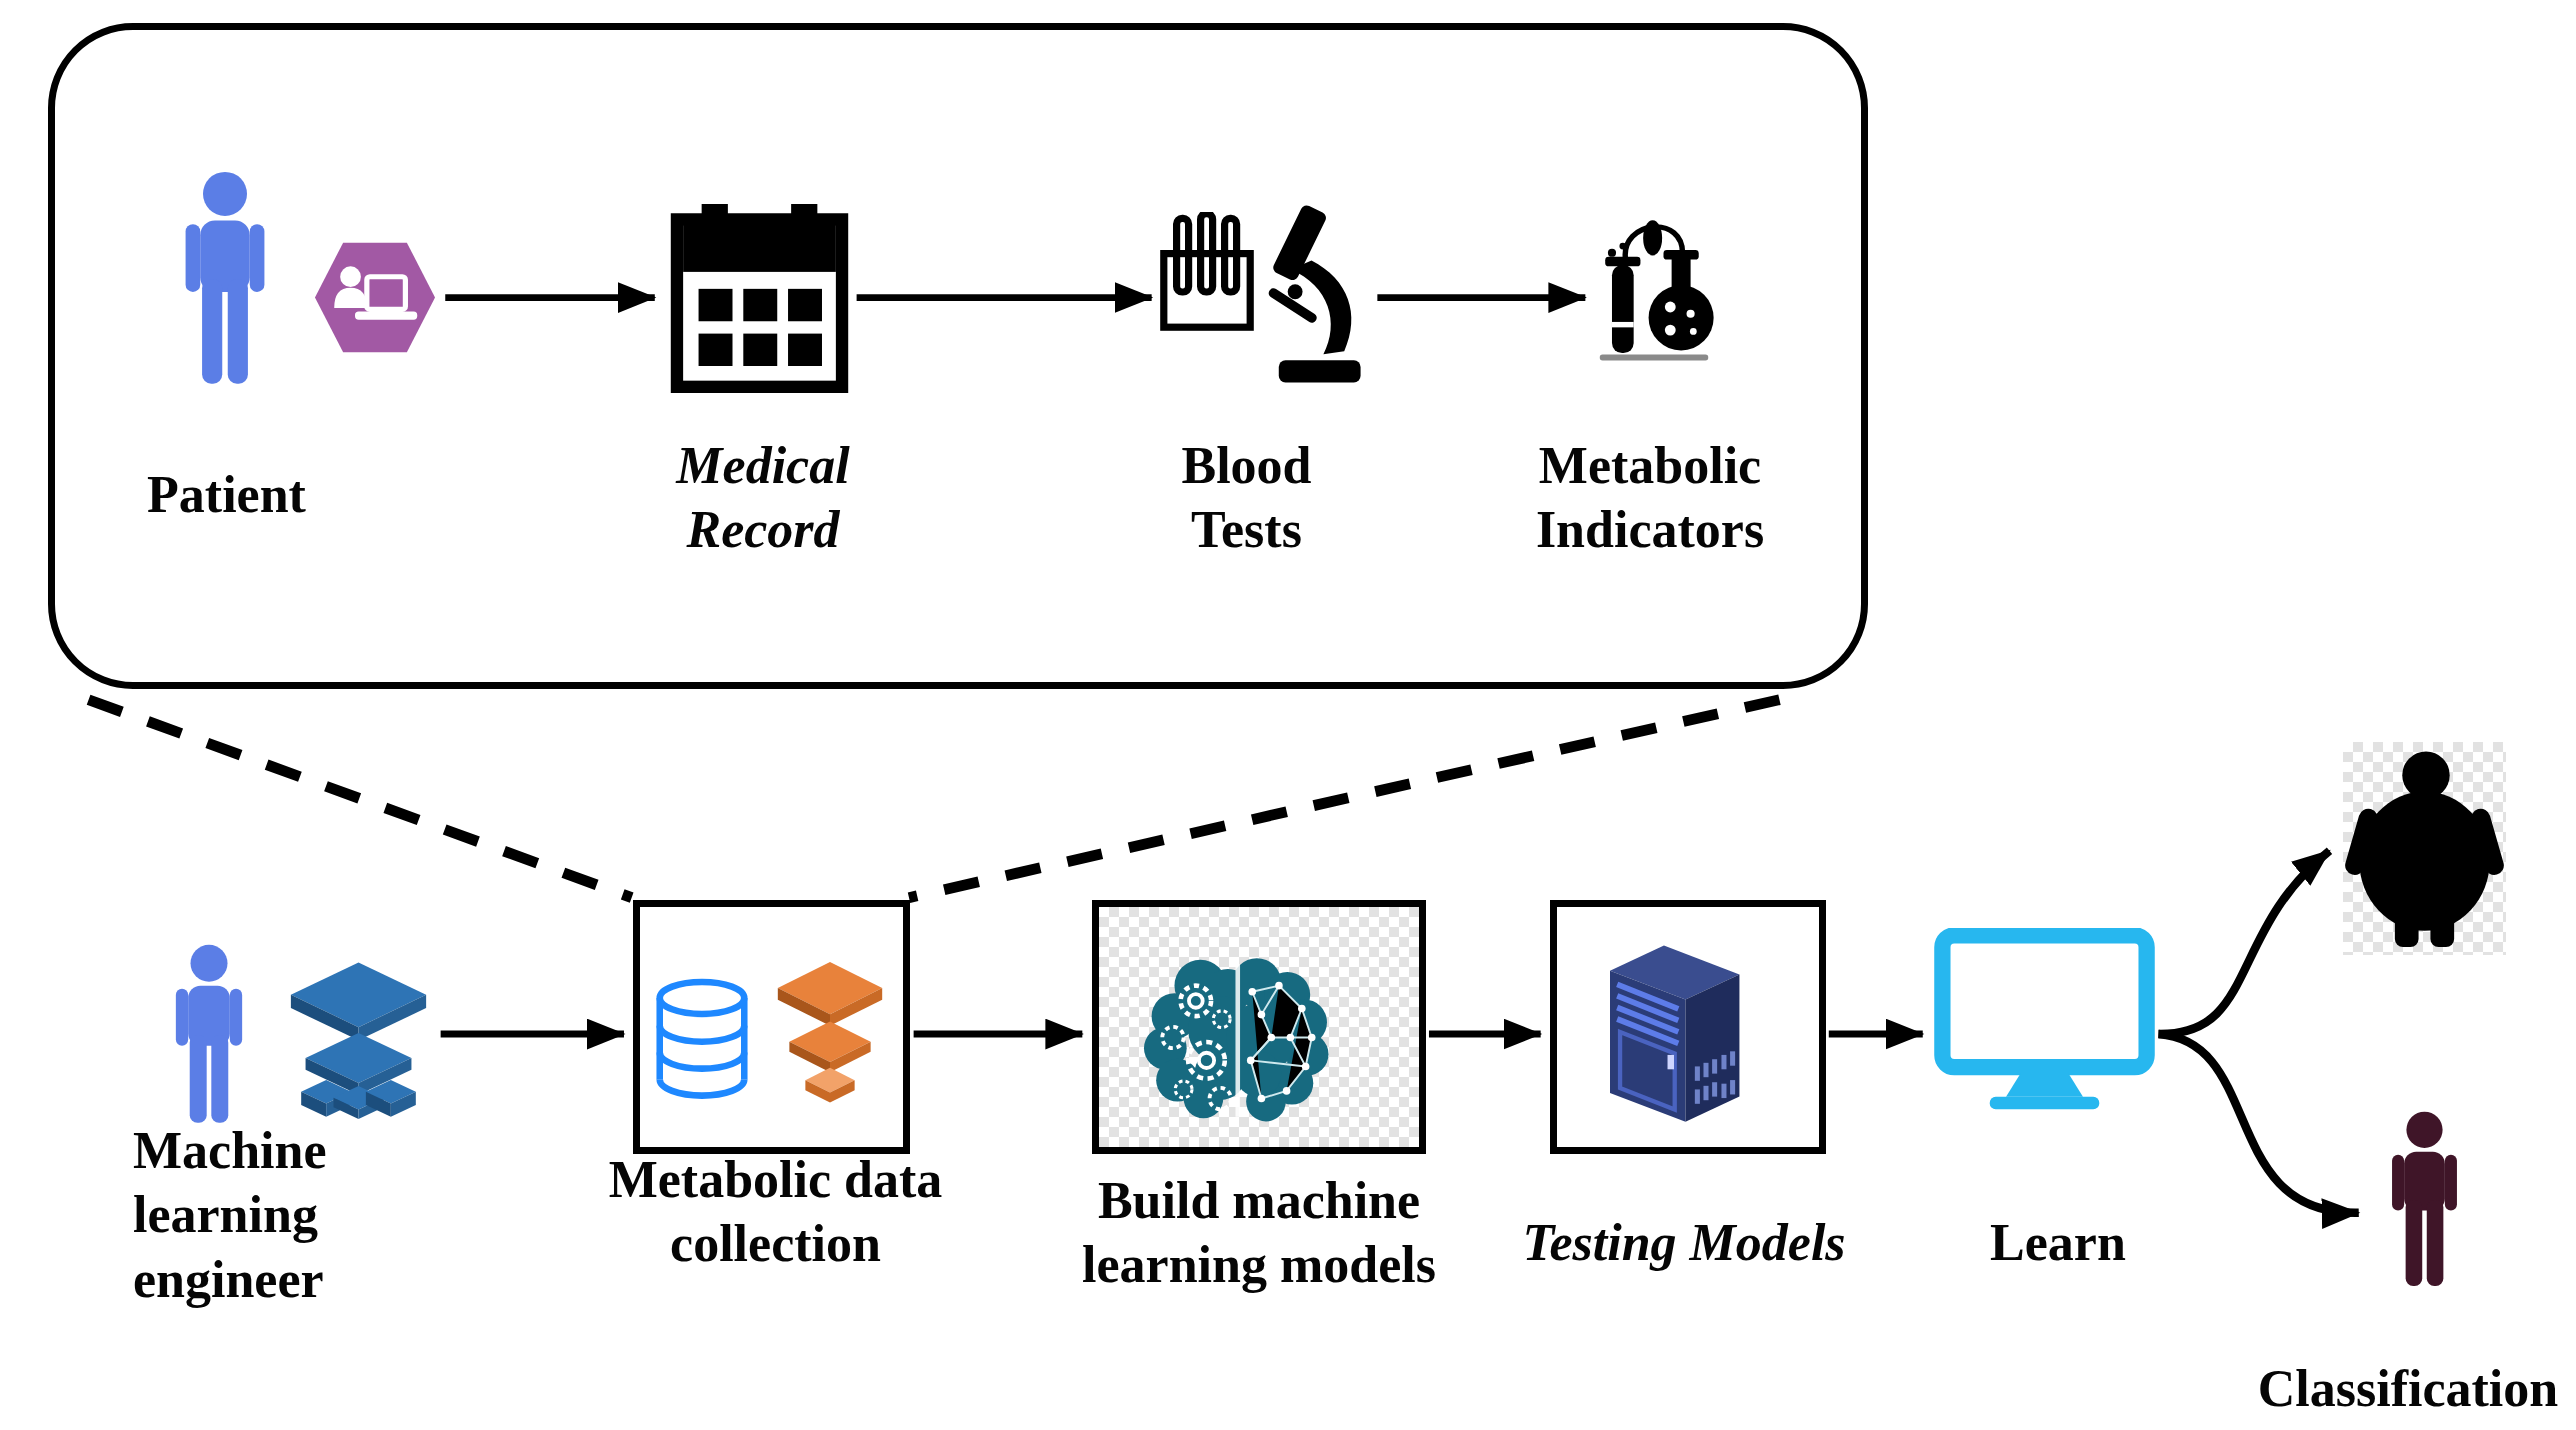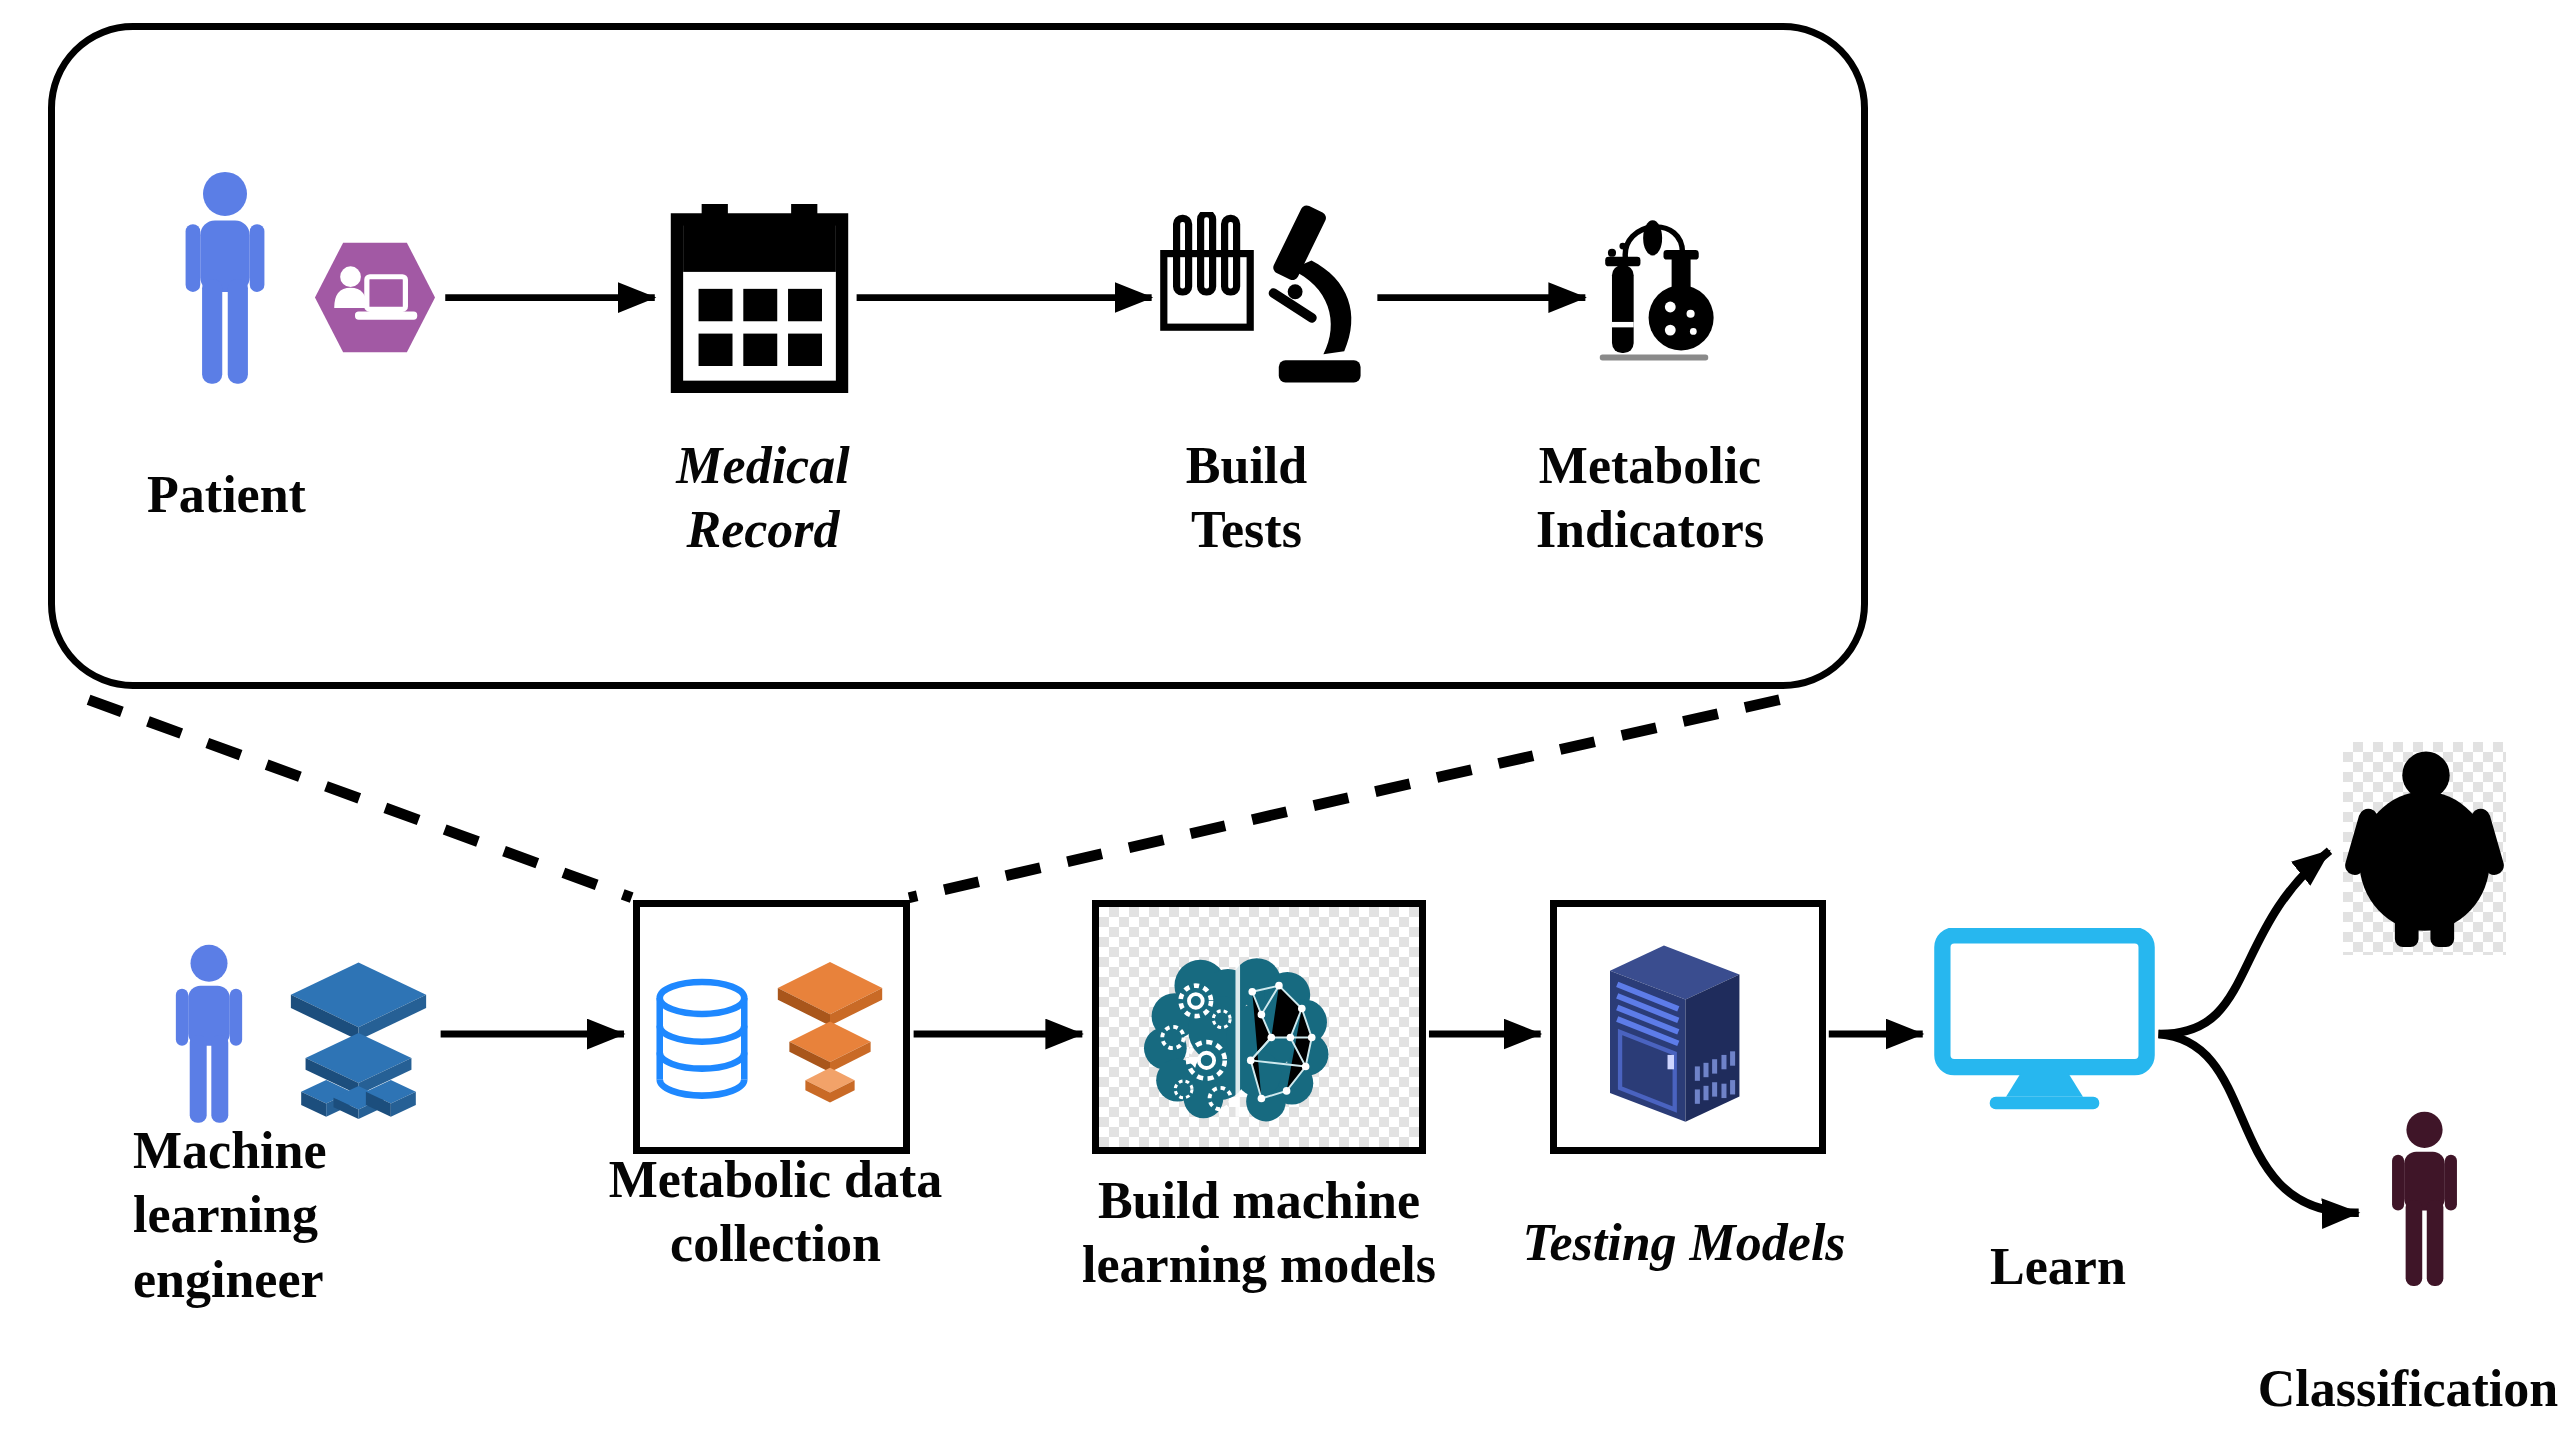--- a/index.html
+++ b/index.html
@@ -104,21 +104,21 @@
   <svg viewBox="0 0 160 250">
     <g fill="#000">
       <rect x="46" y="0" width="36" height="100" rx="8" transform="rotate(26 64 50)"></rect>
       <path d="M52 86 C 104 108 118 158 96 200 L 124 196 C 146 146 130 100 80 74 Z"></path>
       <rect x="18" y="128" width="74" height="13" rx="6" transform="rotate(33 55 134)"></rect>
       <circle cx="58" cy="116" r="10"></circle>
       <rect x="36" y="208" width="110" height="30" rx="9"></rect>
     </g>
   </svg>
 </div>
-<div class="label" style="left:1131px;top:434px;width:231px;">Build Tests</div>
+<div class="label" style="left:1131px;top:434px;width:231px;">Blood Tests</div>
 
 <div class="icon" style="left:1593px;top:210px;width:122px;height:171px;">
   <svg viewBox="0 0 180 230">
     <path d="M48 62 C 40 4 136 -6 132 56" stroke="#000" stroke-width="8" fill="none"></path>
     <ellipse cx="88" cy="30" rx="14" ry="26" fill="#000"></ellipse>
     <circle cx="28" cy="52" r="6" fill="#000"></circle>
     <circle cx="44" cy="42" r="5" fill="#000"></circle>
     <rect x="18" y="58" width="52" height="14" rx="5" fill="#000"></rect>
     <rect x="28" y="70" width="32" height="130" rx="15" fill="#000"></rect>
     <rect x="28" y="154" width="32" height="8" fill="#fff"></rect>
@@ -281,21 +281,21 @@
 </div>
 <div class="label" style="left:1507px;top:1211px;width:354px;font-style:italic;">Testing Models</div>
 
 <div class="icon" style="left:1932px;top:928px;width:225px;height:185px;">
   <svg viewBox="0 0 300 250">
     <rect x="12" y="10" width="276" height="178" rx="16" fill="#fff" stroke="var(--monitor_cyan)" stroke-width="22"></rect>
     <path d="M118 196 L182 196 L202 228 L98 228 Z" fill="var(--monitor_cyan)"></path>
     <rect x="76" y="228" width="148" height="17" rx="8" fill="var(--monitor_cyan)"></rect>
   </svg>
 </div>
-<div class="label" style="left:1958px;top:1211px;width:200px;margin-top:24px;">Learn</div>
+<div class="label" style="left:1958px;top:1211px;width:200px;">Learn</div>
 
 <div class="icon checker" style="left:2343px;top:742px;width:163px;height:213px;">
   <svg viewBox="0 0 220 270">
     <g fill="#000">
       <circle cx="112" cy="36" r="32"></circle>
       <rect x="12" y="80" width="26" height="92" rx="13" transform="rotate(16 25 126)"></rect>
       <rect x="182" y="80" width="26" height="92" rx="13" transform="rotate(-16 195 126)"></rect>
       <ellipse cx="110" cy="152" rx="88" ry="94"></ellipse>
       <rect x="70" y="224" width="32" height="44" rx="11"></rect>
       <rect x="118" y="224" width="32" height="44" rx="11"></rect>

